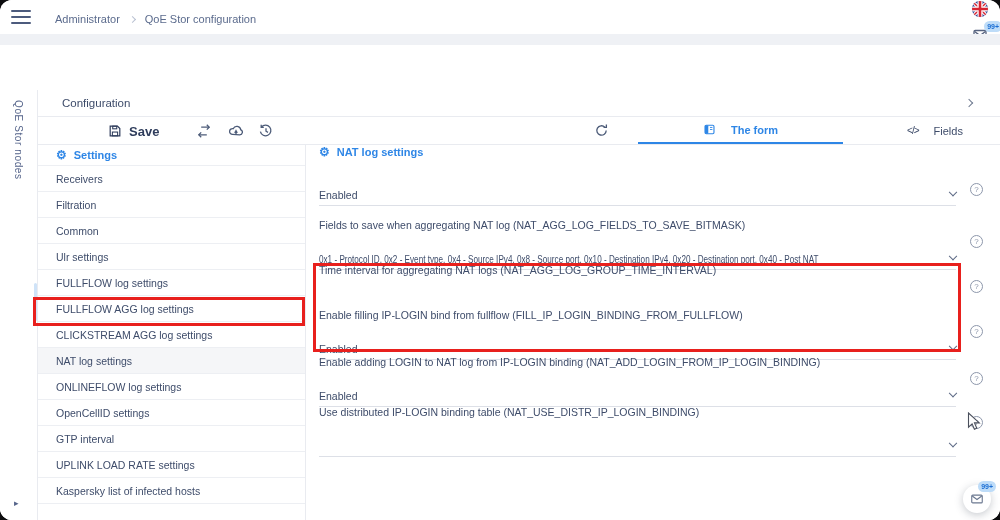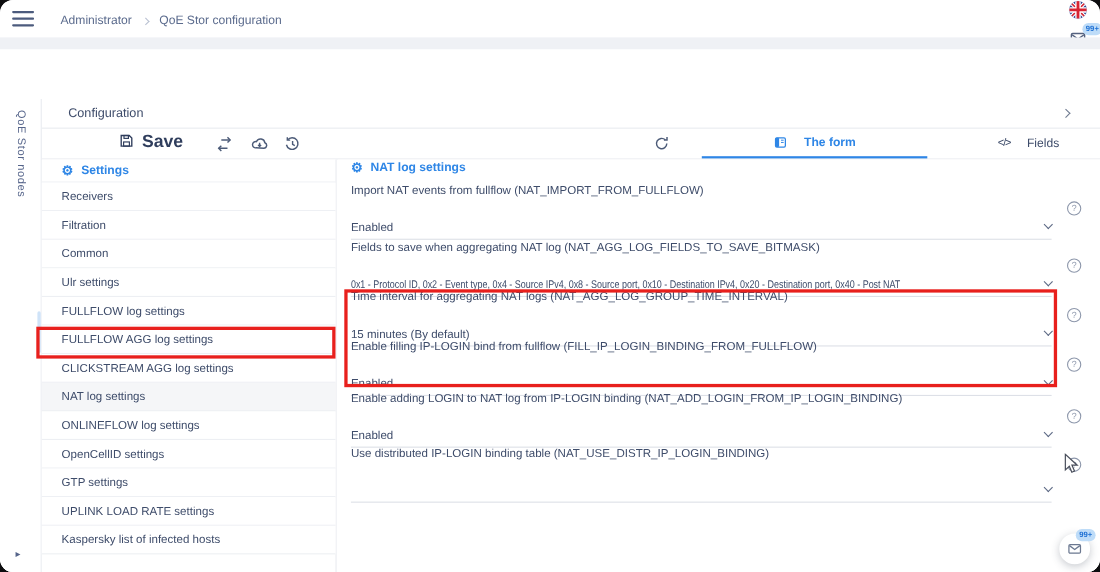--- a/index.html
+++ b/index.html
@@ -24,21 +24,21 @@
   .rail-label { position:absolute; top:10px; left:50%; transform:translateX(-50%); writing-mode:vertical-rl; font-size:10px; color:#55648a; letter-spacing:.6px; white-space:nowrap; }
   .rail-arrow { position:absolute; bottom:12px; left:14px; font-size:9px; color:#55648a; cursor:pointer; }
   .scroll-thumb { position:absolute; left:34px; top:238px; width:3px; height:38px; background:#cfe3f8; border-radius:2px; }
 
   .config-row { position:absolute; top:45px; left:38px; right:0; height:27px; border-bottom:1px solid #e9ebf0; display:flex; align-items:center; padding:0 28px 0 24px;text-align:center; }
   .config-title { font-size:11.5px; color:#3e4c6a; }
   .chev-right { margin-left:auto; width:6px; height:6px; border-right:1.6px solid #6f7a90; border-bottom:1.6px solid #6f7a90; transform:rotate(-45deg); cursor:pointer; }
 
   
   .toolbar { position:absolute; top:72px; left:38px; right:0; height:28px; border-bottom:1px solid #e9ebf0; }
-  .save-btn { position:absolute; left:70px; top:4px; height:20px; display:flex; gap:7px; font-size:16px; font-weight:bold; color:#2f3d5c; cursor:pointer; }
+  .save-btn { position:absolute; left:70px; top:4px; height:20px; display:flex; align-items:center; gap:7px; font-size:13px; font-weight:bold; color:#2f3d5c; cursor:pointer; }
   .tb-icon { position:absolute; top:6px; width:16px; height:16px; cursor:pointer; }
   .tabs-refresh { left:556px; }
   .tab { position:absolute; top:0; height:100%; display:flex; align-items:center; justify-content:center; gap:15px; font-size:11px; cursor:pointer; }
   .tab-form { left:600px; width:205px; color:#2e86e6; font-weight:bold; border-bottom:2px solid #2e86e6; }
   .tab-editor { left:832px; width:130px; color:#3e4c6a; }
   .code-glyph { font-size:10px; color:#3e4c6a; letter-spacing:-1px; }
 
   
   .settings-panel { position:absolute; left:38px; top:100px; width:268px; bottom:0; background:#fff; border-right:1px solid #e9ebf0; }
   .settings-head { height:20px; display:flex; align-items:center; gap:7px; padding-left:18px; color:#2e86e6; font-size:11px; font-weight:bold; }
@@ -203,57 +203,52 @@
         <div class="s-item">Receivers</div>
         <div class="s-item">Filtration</div>
         <div class="s-item">Common</div>
         <div class="s-item">Ulr settings</div>
         <div class="s-item">FULLFLOW log settings</div>
         <div class="s-item">FULLFLOW AGG log settings</div>
         <div class="s-item">CLICKSTREAM AGG log settings</div>
         <div class="s-item selected">NAT log settings</div>
         <div class="s-item">ONLINEFLOW log settings</div>
         <div class="s-item">OpenCellID settings</div>
-        <div class="s-item">GTP settings</div>
+        <div class="s-item">GTP interval</div>
         <div class="s-item">UPLINK LOAD RATE settings</div>
         <div class="s-item">Kaspersky list of infected hosts</div>
 
       </div>
     </div>
 
     <div class="form-panel">
       <div class="form-head">
         <span class="gear-glyph">⚙</span>
         <span>NAT log settings</span>
       </div>
 
       <div class="field f0">
-        <div class="f-label">Import NAT events from fullflow (NAT_IMPORT_FROM_FULLFLOW)</div>
         <div class="f-control">
           <span class="f-value">Enabled</span>
           <span class="chev-down"></span>
         </div>
         <span class="help">?</span>
       </div>
 
       <div class="field f1">
         <div class="f-label">Fields to save when aggregating NAT log (NAT_AGG_LOG_FIELDS_TO_SAVE_BITMASK)</div>
         <div class="f-control">
           <span class="f-value long">0x1 - Protocol ID, 0x2 - Event type, 0x4 - Source IPv4, 0x8 - Source port, 0x10 - Destination IPv4, 0x20 - Destination port, 0x40 - Post NAT</span>
           <span class="chev-down"></span>
         </div>
         <span class="help">?</span>
       </div>
 
       <div class="field f2">
         <div class="f-label">Time interval for aggregating NAT logs (NAT_AGG_LOG_GROUP_TIME_INTERVAL)</div>
-        <div class="f-control">
-          <span class="f-value">15 minutes (By default)</span>
-          <span class="chev-down"></span>
-        </div>
         <span class="help">?</span>
       </div>
 
       <div class="field f3">
         <div class="f-label">Enable filling IP-LOGIN bind from fullflow (FILL_IP_LOGIN_BINDING_FROM_FULLFLOW)</div>
         <div class="f-control">
           <span class="f-value">Enabled</span>
           <span class="chev-down"></span>
         </div>
         <span class="help">?</span>

